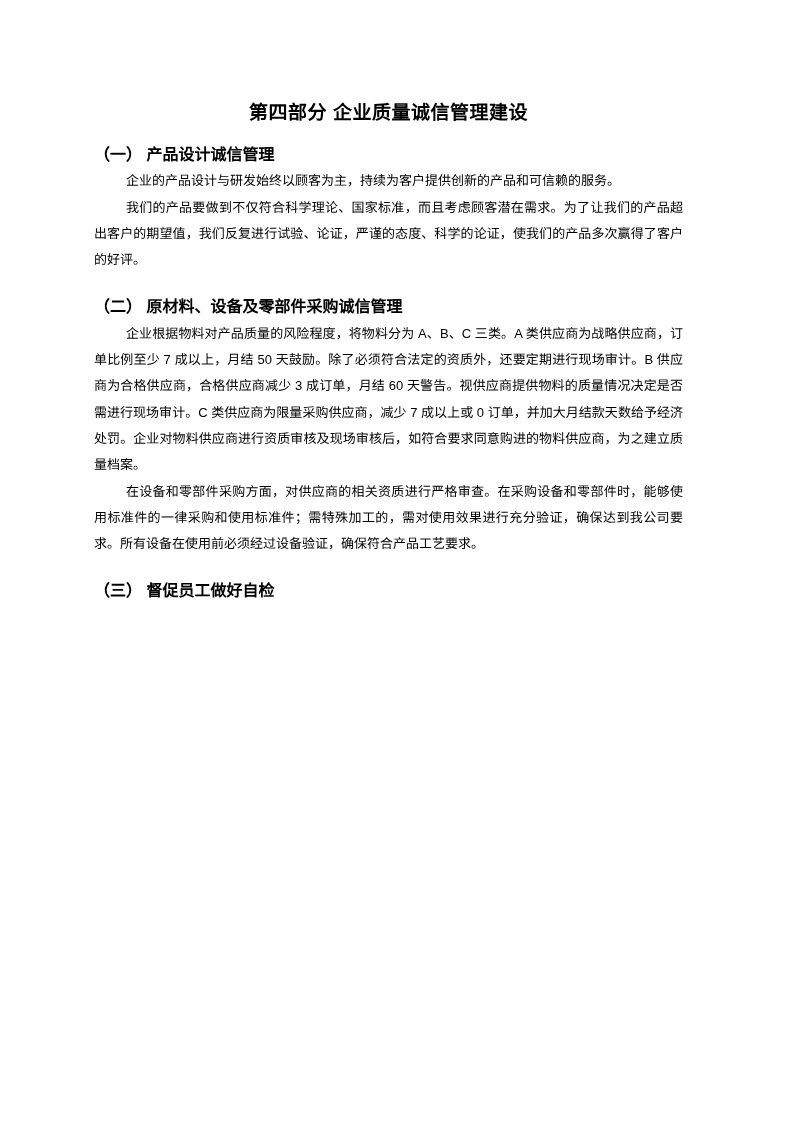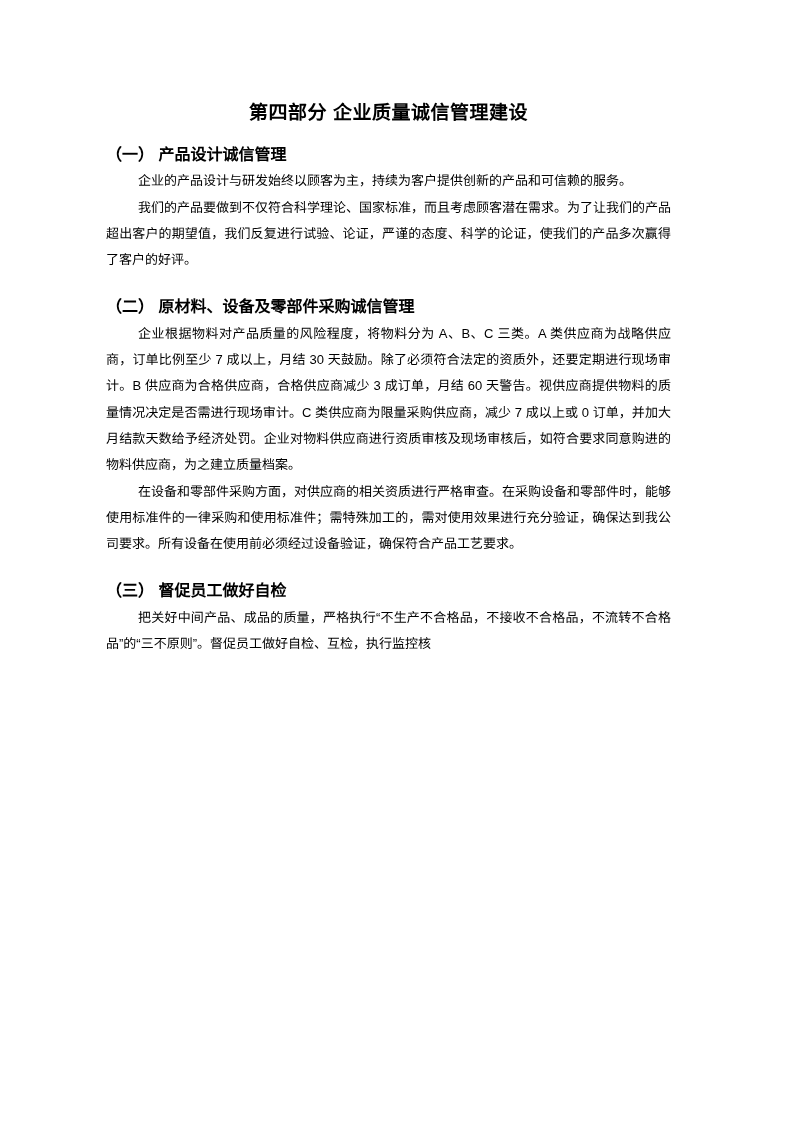--- a/index.html
+++ b/index.html
@@ -21,21 +21,21 @@
   }
   .doc-title {
     margin: 0;
     font-size: 19px;
     font-weight: 700;
     line-height: 31px;
     text-align: center;
     letter-spacing: 0.5px;
   }
   .section {
-    margin: 12px;
+    margin: 0;
   }
   .section-heading {
     margin: 21px 0 0 0;
     font-size: 16px;
     font-weight: 700;
     line-height: 26.3px;
     text-align: left;
   }
   .section.first .section-heading {
     margin-top: 14px;
@@ -59,22 +59,21 @@
   <h1 class="doc-title">第四部分 企业质量诚信管理建设</h1>
 
   <div class="section first">
     <h2 class="section-heading">（一） 产品设计诚信管理</h2>
     <p class="para">企业的产品设计与研发始终以顾客为主，持续为客户提供创新的产品和可信赖的服务。</p>
     <p class="para">我们的产品要做到不仅符合科学理论、国家标准，而且考虑顾客潜在需求。为了让我们的产品超出客户的期望值，我们反复进行试验、论证，严谨的态度、科学的论证，使我们的产品多次赢得了客户的好评。</p>
   </div>
 
   <div class="section">
     <h2 class="section-heading">（二） 原材料、设备及零部件采购诚信管理</h2>
-    <p class="para">企业根据物料对产品质量的风险程度，将物料分为 A、B、C 三类。A 类供应商为战略供应商，订单比例至少 7 成以上，月结 30 天鼓励。除了必须符合法定的资质外，还要定期进行现场审计。B 供应商为合格供应商，合格供应商减少 3 成订单，月结 60 天警告。视供应商提供物料的质量情况决定是否需进行现场审计。C 类供应商为限量采购供应商，减少 7 成以上或 0 订单，并加大月结款天数给予经济处罚。企业对物料供应商进行资质审核及现场审核后，如符合要求同意购进的物料供应商，为之建立质量档案。</p>
+    <p class="para">企业根据物料对产品质量的风险程度，将物料分为 A、B、C 三类。A 类供应商为战略供应商，订单比例至少 7 成以上，月结 50 天鼓励。除了必须符合法定的资质外，还要定期进行现场审计。B 供应商为合格供应商，合格供应商减少 3 成订单，月结 60 天警告。视供应商提供物料的质量情况决定是否需进行现场审计。C 类供应商为限量采购供应商，减少 7 成以上或 0 订单，并加大月结款天数给予经济处罚。企业对物料供应商进行资质审核及现场审核后，如符合要求同意购进的物料供应商，为之建立质量档案。</p>
     <p class="para">在设备和零部件采购方面，对供应商的相关资质进行严格审查。在采购设备和零部件时，能够使用标准件的一律采购和使用标准件；需特殊加工的，需对使用效果进行充分验证，确保达到我公司要求。所有设备在使用前必须经过设备验证，确保符合产品工艺要求。</p>
   </div>
 
   <div class="section">
     <h2 class="section-heading">（三） 督促员工做好自检</h2>
-    <p class="para">把关好中间产品、成品的质量，严格执行“不生产不合格品，不接收不合格品，不流转不合格品”的“三不原则”。督促员工做好自检、互检，执行监控核</p>
   </div>
 
 </div>
 
 </body></html>

